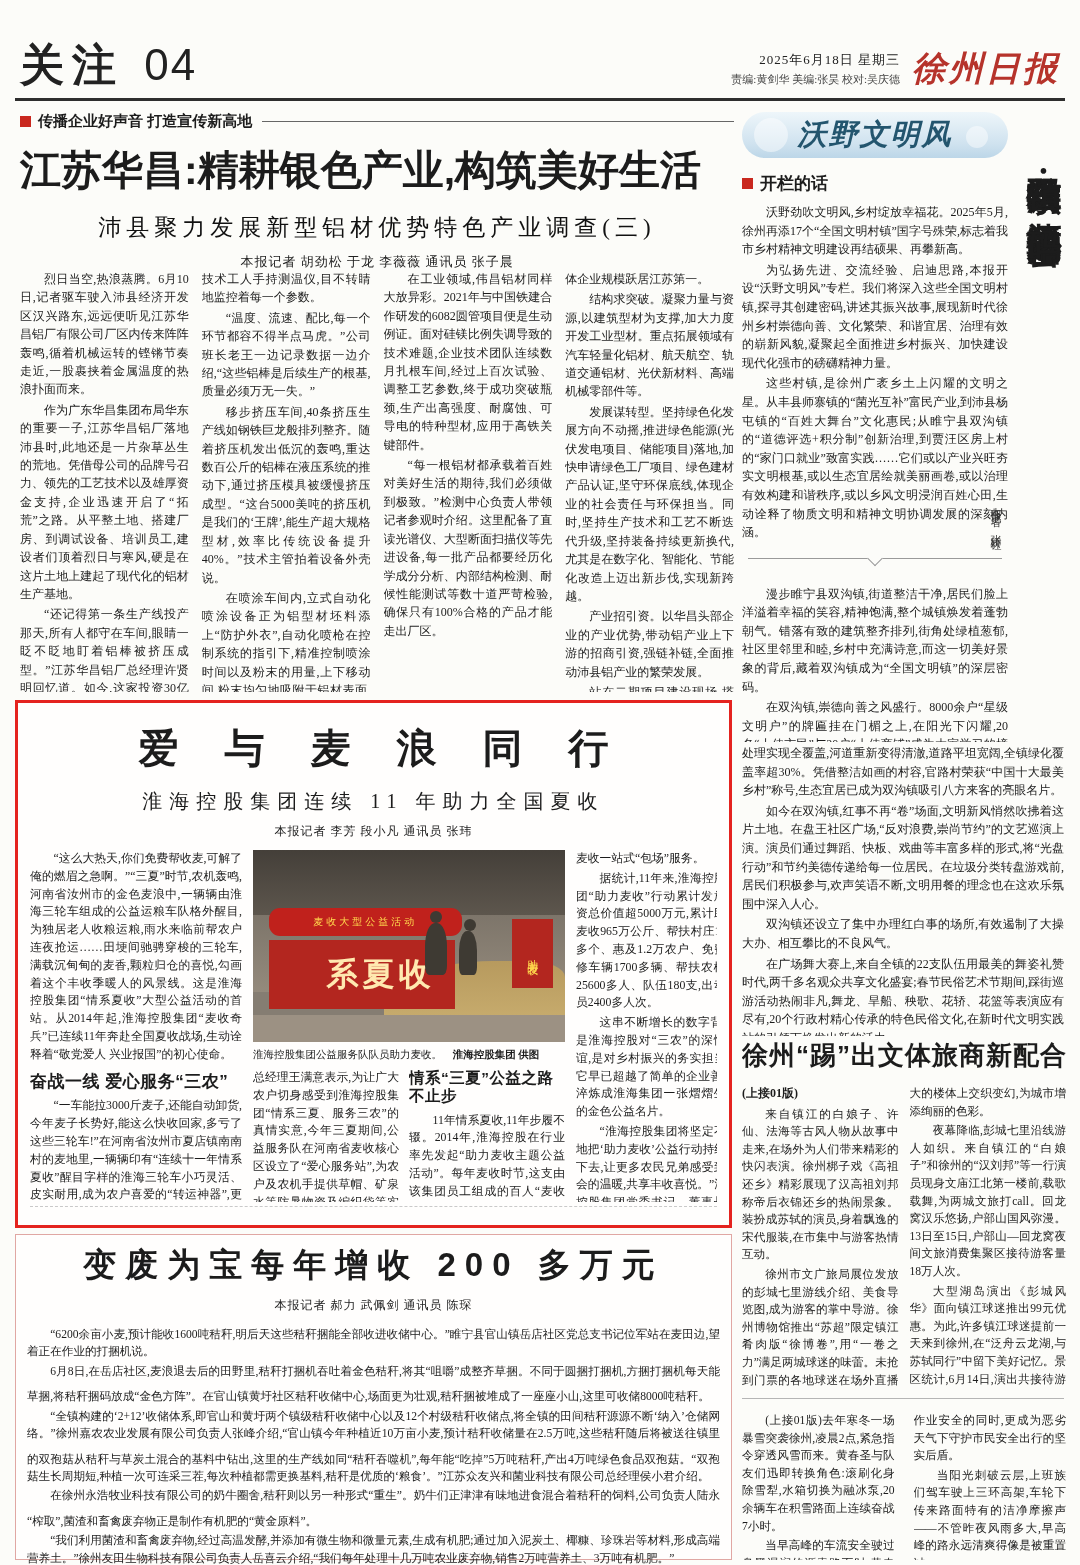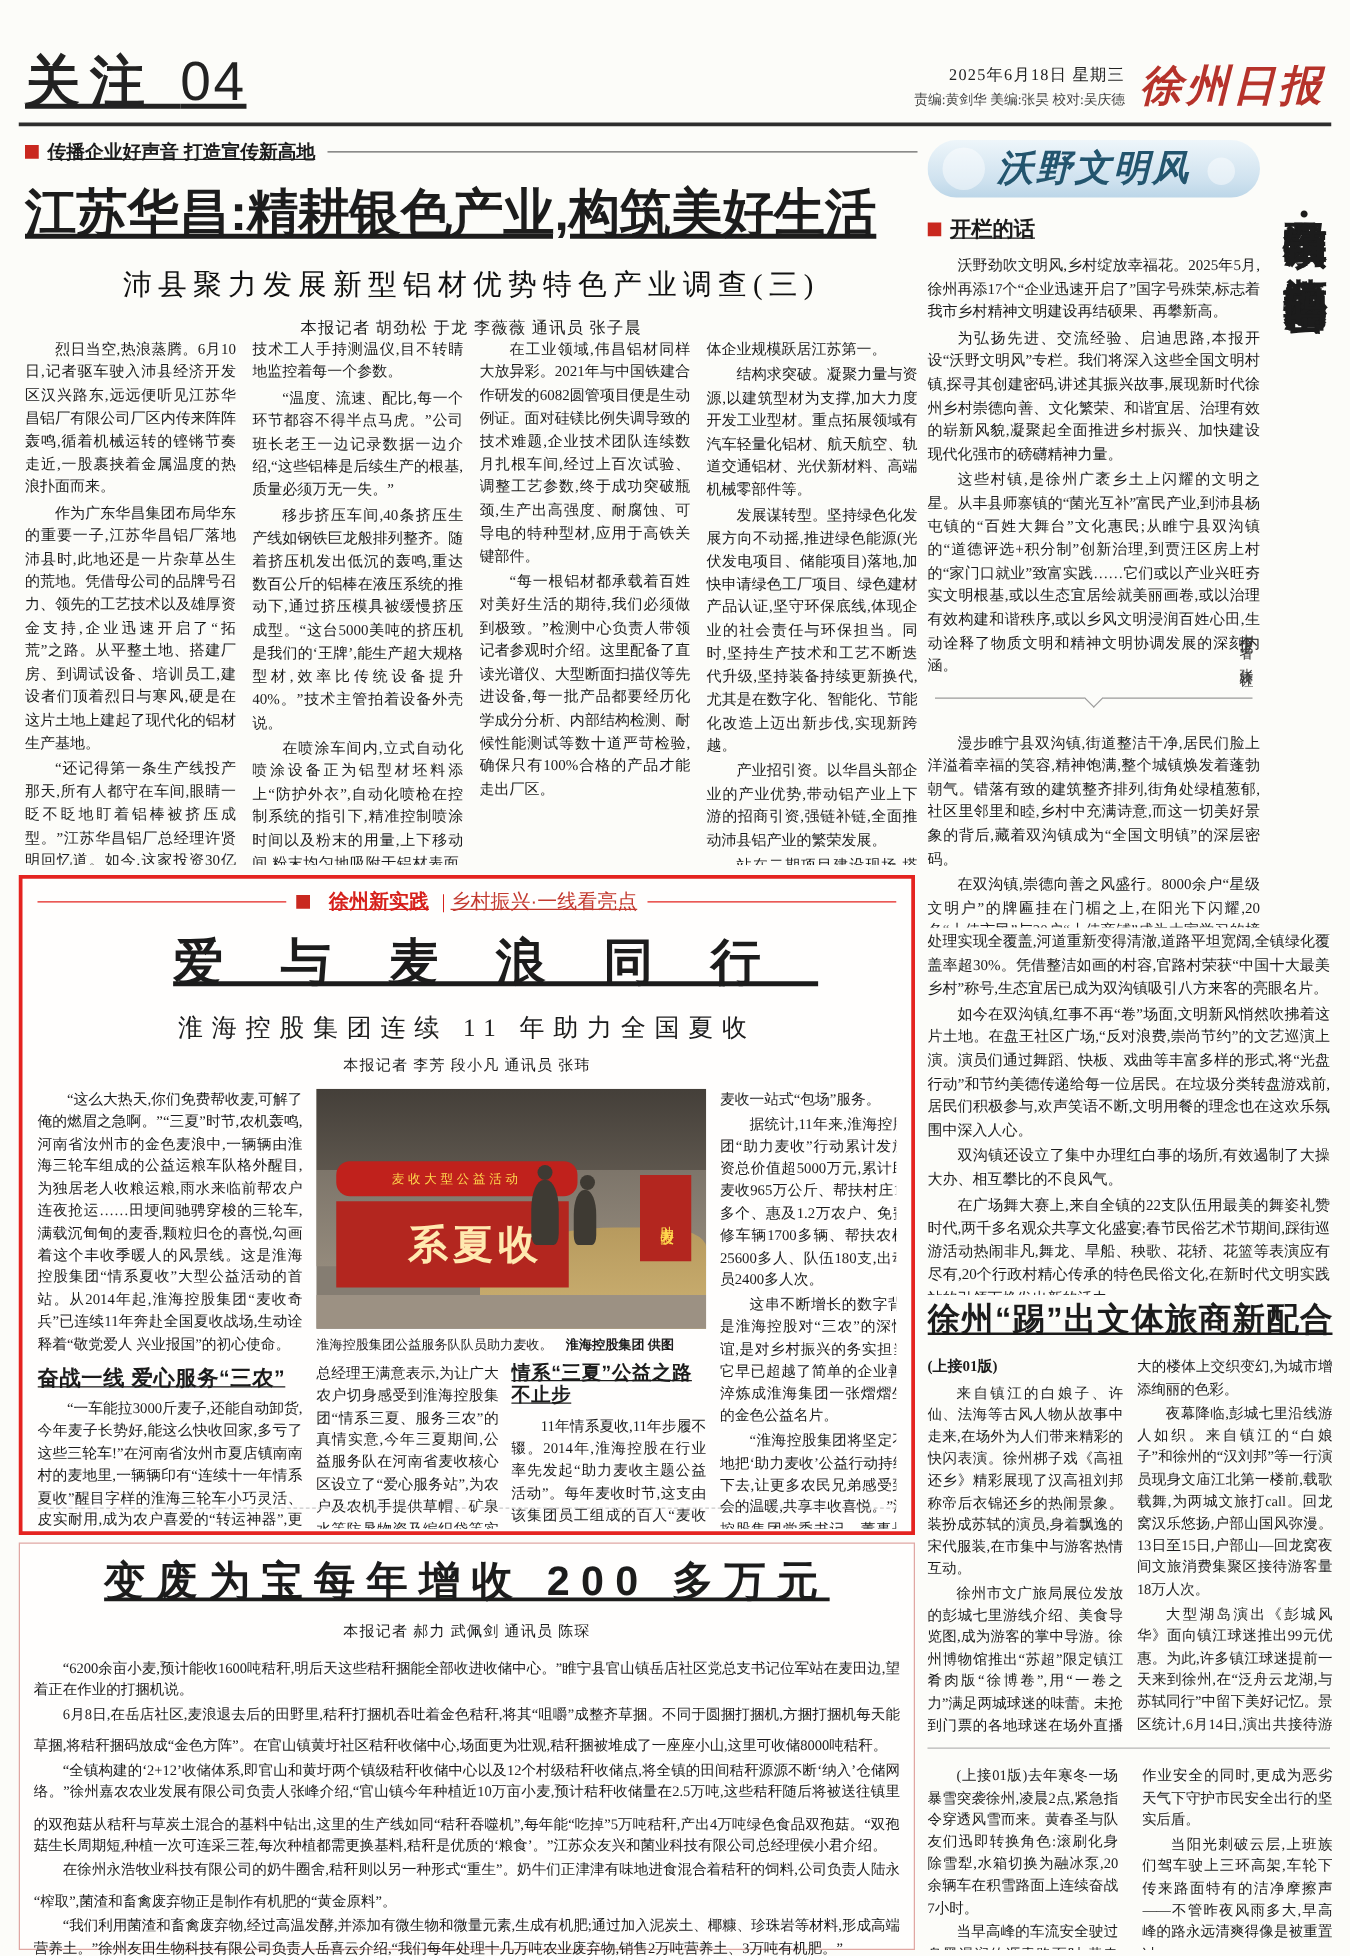--- a/index.html
+++ b/index.html
@@ -1,21 +1,21 @@
 <!DOCTYPE html>
 <html><head>
 <meta charset="utf-8">
 <style>
   html,body{margin:0;padding:0;}
   body{
     width:1080px;height:1565px;position:relative;overflow:hidden;
     background:#fcfcf9;color:#1c1c1c;
     font-family:"Liberation Serif","DejaVu Serif",serif;
   }
-  .sans{font-family:"Liberation Sans","DejaVu Sans",sans-serif;text-decoration:underline;}
+  .sans{font-family:"Liberation Sans","DejaVu Sans",sans-serif;}
   .para{margin:0 0 2px 0;text-indent:2em;text-align:justify;}
   [data-flush-first] p:first-child{text-indent:0;}
 
   
   .page-header{position:absolute;left:20px;top:36px;width:1040px;height:58px;}
   .section-title{font-size:44px;font-weight:700;letter-spacing:8px;color:#222;}
   .section-title .num{font-weight:400;letter-spacing:2px;}
   .header-right{position:absolute;right:0;top:10px;display:flex;align-items:center;gap:12px;}
   .date-staff{text-align:right;}
   .date-line{font-size:13px;color:#222;letter-spacing:1px;}
@@ -167,21 +167,21 @@
   <div class="wild-banner">
     <span class="bubble" style="left:12px;top:6px;width:34px;height:34px;"></span>
     <span class="bubble" style="right:20px;top:14px;width:22px;height:22px;"></span>
     <span class="wild-banner-text">沃野文明风</span>
   </div>
   <div class="col-title-row">
     <span class="red-sq"></span>
     <span class="col-title sans">开栏的话</span>
   </div>
   <div>
-      <p class="para">沃野劲吹文明风,乡村绽放幸福花。2025年5月,徐州再添17个“企业迅速开启了”国字号殊荣,标志着我市乡村精神文明建设再结硕果、再攀新高。</p>
+      <p class="para">沃野劲吹文明风,乡村绽放幸福花。2025年5月,徐州再添17个“全国文明村镇”国字号殊荣,标志着我市乡村精神文明建设再结硕果、再攀新高。</p>
       <p class="para">为弘扬先进、交流经验、启迪思路,本报开设“沃野文明风”专栏。我们将深入这些全国文明村镇,探寻其创建密码,讲述其振兴故事,展现新时代徐州乡村崇德向善、文化繁荣、和谐宜居、治理有效的崭新风貌,凝聚起全面推进乡村振兴、加快建设现代化强市的磅礴精神力量。</p>
       <p class="para">这些村镇,是徐州广袤乡土上闪耀的文明之星。从丰县师寨镇的“菌光互补”富民产业,到沛县杨屯镇的“百姓大舞台”文化惠民;从睢宁县双沟镇的“道德评选+积分制”创新治理,到贾汪区房上村的“家门口就业”致富实践……它们或以产业兴旺夯实文明根基,或以生态宜居绘就美丽画卷,或以治理有效构建和谐秩序,或以乡风文明浸润百姓心田,生动诠释了物质文明和精神文明协调发展的深刻内涵。</p>
     </div>
   <div class="notch-divider"></div>
   <div class="suining-narrow">
       <p class="para">漫步睢宁县双沟镇,街道整洁干净,居民们脸上洋溢着幸福的笑容,精神饱满,整个城镇焕发着蓬勃朝气。错落有致的建筑整齐排列,街角处绿植葱郁,社区里邻里和睦,乡村中充满诗意,而这一切美好景象的背后,藏着双沟镇成为“全国文明镇”的深层密码。</p>
       <p class="para">在双沟镇,崇德向善之风盛行。8000余户“星级文明户”的牌匾挂在门楣之上,在阳光下闪耀,20名“十佳市民”与20户“十佳商铺”成为大家学习的榜样。百位“好婆婆好媳妇”的温情故事传遍乡里,其中,“江苏省诚实守信好人”纪厚军的事迹更是双沟镇厚德精神的生动写照。</p>
     </div>
 </div>
 <div class="suining-wide" data-flush-first="">
@@ -219,28 +219,20 @@
     </div>
   <div class="scol" data-flush-first="">
       <p class="para">作业安全的同时,更成为恶劣天气下守护市民安全出行的坚实后盾。</p>
       <p class="para">当阳光刺破云层,上班族们驾车驶上三环高架,车轮下传来路面特有的洁净摩擦声——不管昨夜风雨多大,早高峰的路永远清爽得像是被重置过。</p>
       <p class="para">这支深夜机械“净”卫队,每晚都在默默擦亮城市窗口,以高效、精准的机械力量,昼夜不息守护着城市90公里环线道路的洁净与安全,为市民铺就一条条清爽、安全的晨间通途。</p>
     </div>
 </div>
 
 <div class="feature">
   <div class="feature-inner">
-    <div class="fk-row">
-      <span class="fk-line"></span>
-      <span class="red-sq" style="margin-left:8px;"></span>
-      <span class="fk-main sans">徐州新实践</span>
-      <span class="fk-sep">|</span>
-      <span class="fk-sub sans">乡村振兴·一线看亮点</span>
-      <span class="fk-line"></span>
-    </div>
     <div class="feature-headline sans">爱与麦浪同行</div>
     <div class="feature-subhead">淮海控股集团连续 11 年助力全国夏收</div>
     <div class="feature-byline">本报记者 李芳 段小凡 通讯员 张玮</div>
     <div class="feature-body">
       <div class="f-col1">
         <div>
             <p class="para">“这么大热天,你们免费帮收麦,可解了俺的燃眉之急啊。”“三夏”时节,农机轰鸣,河南省汝州市的金色麦浪中,一辆辆由淮海三轮车组成的公益运粮车队格外醒目,为独居老人收粮运粮,雨水来临前帮农户连夜抢运……田埂间驰骋穿梭的三轮车,满载沉甸甸的麦香,颗粒归仓的喜悦,勾画着这个丰收季暖人的风景线。这是淮海控股集团“情系夏收”大型公益活动的首站。从2014年起,淮海控股集团“麦收奇兵”已连续11年奔赴全国夏收战场,生动诠释着“敬党爱人 兴业报国”的初心使命。</p>
           </div>
         <div class="f-subhead sans">奋战一线 爱心服务“三农”</div>
         <div>

